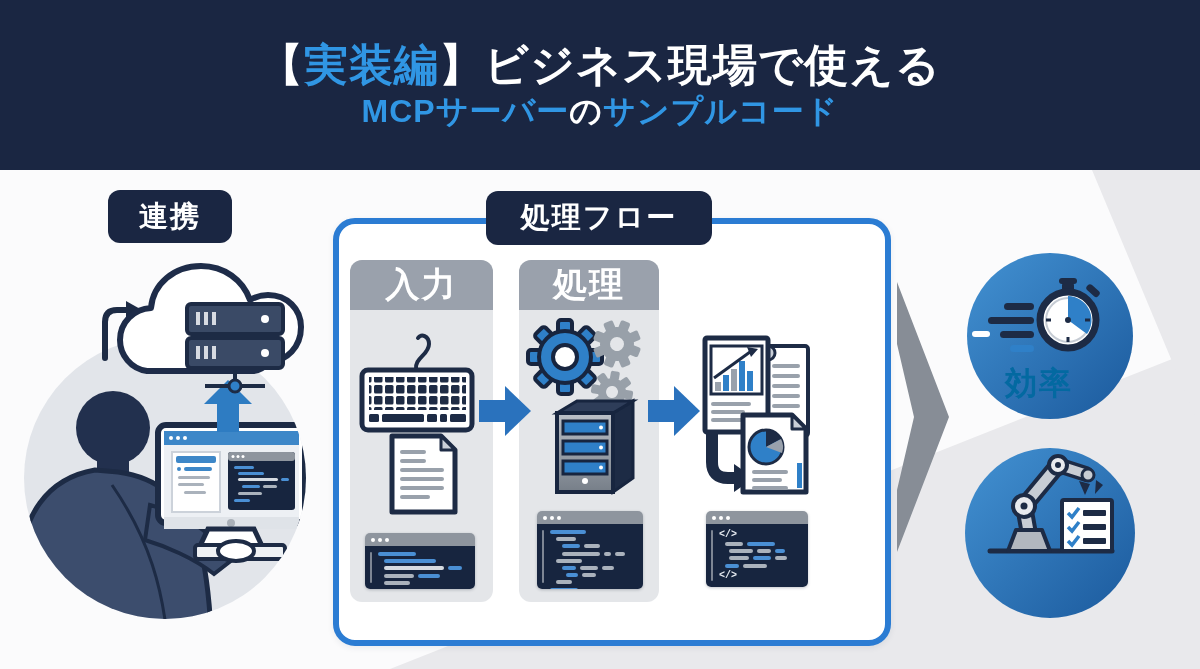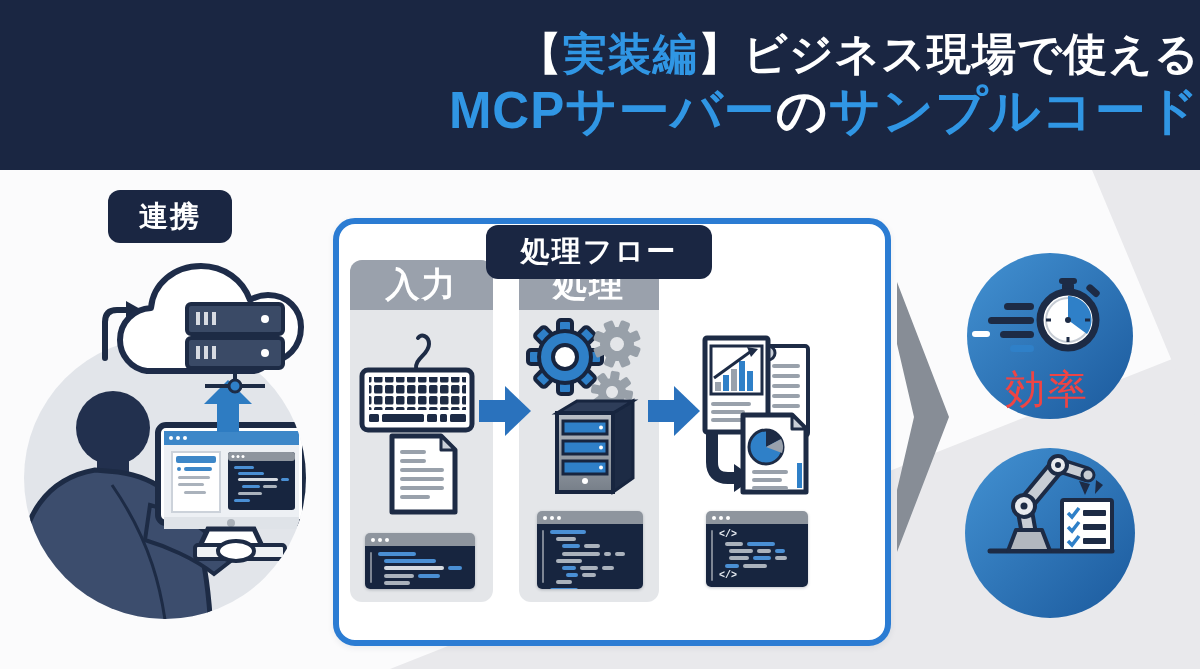--- a/index.html
+++ b/index.html
@@ -6,33 +6,33 @@
   body{font-family:"Liberation Sans","DejaVu Sans",sans-serif;}
   #stage{position:relative;width:1200px;height:669px;overflow:hidden;background:#fbfbfc;}
 
   
   .bgpoly{position:absolute;inset:0;background:#e9e9ec;pointer-events:none;}
   #bg-bottom{clip-path:polygon(32.5% 100%,100% 52%,100% 100%);}
   #bg-corner{clip-path:polygon(91% 25.4%,100% 25.4%,100% 64%);}
 
   
   #header{position:absolute;left:0;top:0;width:1200px;height:170px;background:var(--header-bg,#1a2642);
-          display:flex;flex-direction:column;align-items:flex-end;justify-content:center;gap:2px;}
+          display:flex;flex-direction:column;align-items:center;justify-content:center;gap:2px;}
   .h-line{font-weight:800;letter-spacing:1px;line-height:1.15;white-space:nowrap;}
   #h-line1{font-size:44px;}
-  #h-line2{font-size:51px;}
+  #h-line2{font-size:32px;}
   .t-white{color:#ffffff;}
   .t-blue{color:var(--accent,#3096e4);}
 
   
   .badge{position:absolute;background:var(--badge-bg,#1a2642);color:#fff;font-weight:800;
          display:flex;align-items:center;justify-content:center;border-radius:12px;
          font-size:29px;letter-spacing:2px;z-index:6;}
   #badge-left{left:108px;top:190px;width:124px;height:53px;}
-  #badge-flow{left:486px;top:191px;width:226px;height:54px;margin-top:34px;}
+  #badge-flow{left:486px;top:191px;width:226px;height:54px;}
   #badge-results{left:985px;top:190px;width:122px;height:53px;}
 
   
   #left-circle{position:absolute;left:24px;top:337px;width:282px;height:282px;border-radius:50%;
                background:#e2e5ea;z-index:1;}
 
   
   #flow-box{position:absolute;left:333px;top:218px;width:546px;height:416px;background:#ffffff;
             border:6px solid var(--flow-border,#2b7cd3);border-radius:22px;z-index:2;
             box-shadow:0 2px 6px rgba(30,50,80,.08);}
@@ -57,21 +57,21 @@
         font-weight:700;line-height:10px;height:10px;margin-bottom:2px;}
   #cw-input{left:365px;top:533px;width:110px;height:56px;}
   #cw-process{left:537px;top:511px;width:106px;height:78px;}
   #cw-output{left:706px;top:511px;width:102px;height:76px;}
 
   
   .result-circle{position:absolute;border-radius:50%;z-index:2;
                  background:linear-gradient(135deg,#3f8ccd 10%,#1f5fa2 90%);}
   #circle-efficiency{left:967px;top:253px;width:166px;height:166px;}
   #circle-automation{left:965px;top:448px;width:170px;height:170px;}
-  .circle-label{position:absolute;color:#ef4444;font-weight:400;font-size:40px;letter-spacing:2px;z-index:6;}
+  .circle-label{position:absolute;color:#0369a1;font-weight:700;font-size:32px;letter-spacing:2px;z-index:6;}
   #label-efficiency{left:1005px;top:362px;}
   #label-automation{left:1012px;top:558px;}
 
   
   #art{position:absolute;left:0;top:0;width:1200px;height:669px;z-index:5;pointer-events:none;}
 </style>
 </head>
 <body>
 
 <div id="stage">

